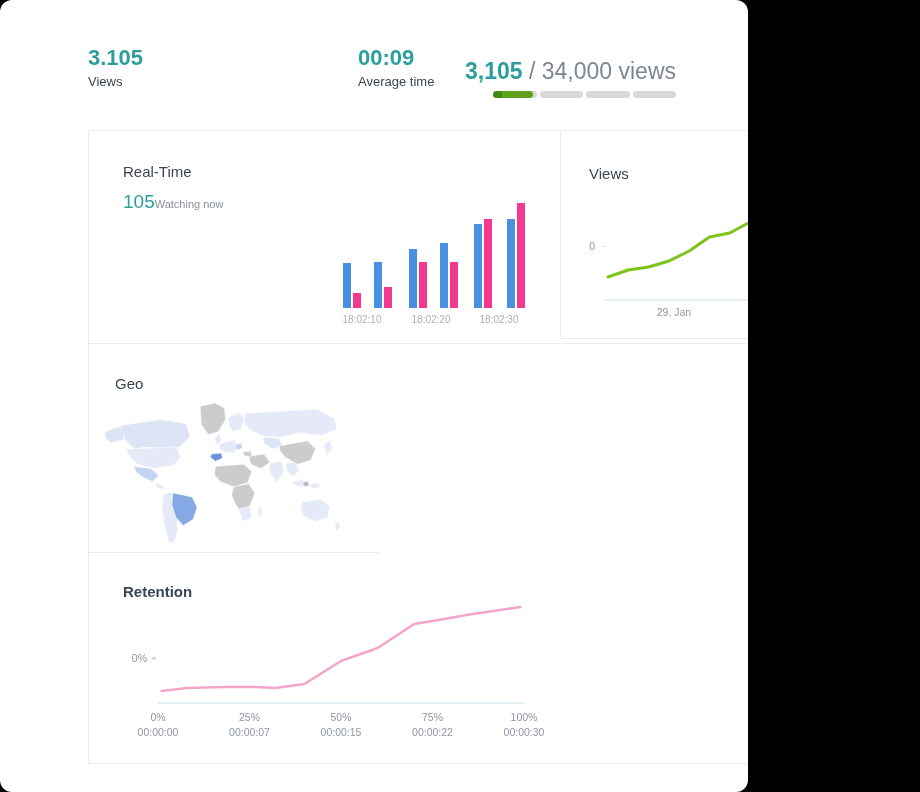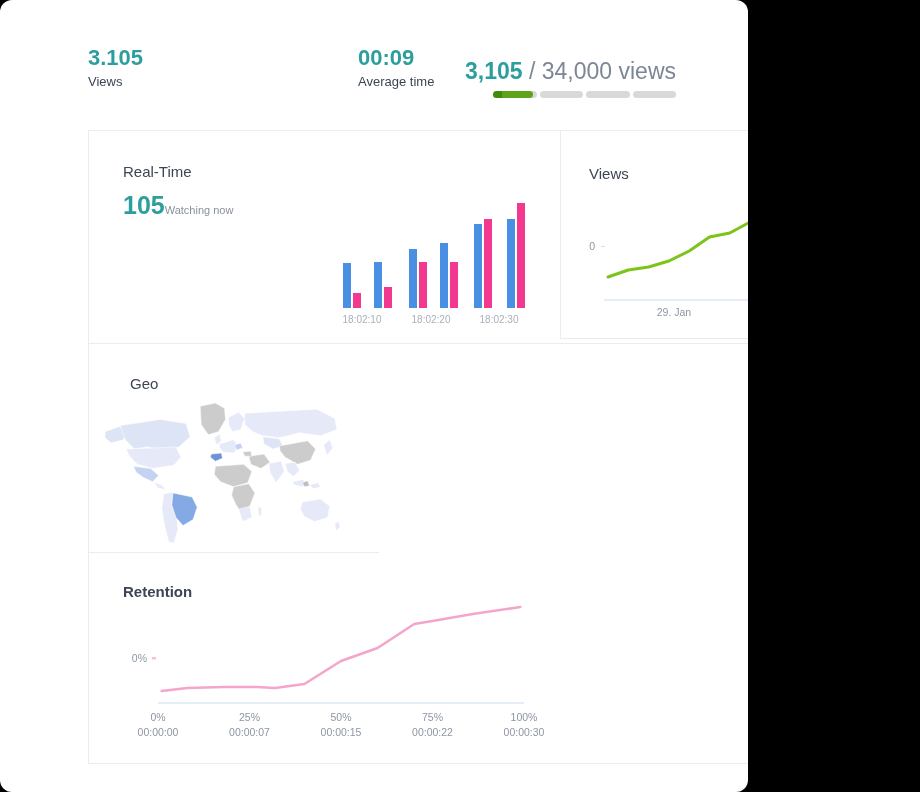--- a/index.html
+++ b/index.html
@@ -27,24 +27,24 @@
     z-index:2;
   }
   
   .main{position:absolute;left:88px;top:130px;width:761px;height:632px;border:1px solid var(--border);}
   .divider-h{position:absolute;left:0;height:1px;background:var(--border);}
   .views-box{position:absolute;left:471px;top:0;width:290px;height:208px;
     border-left:1px solid var(--border);border-bottom:1px solid var(--border);box-sizing:border-box;}
   .panel-title{font-size:15px;color:var(--dark-text);margin-top:20px;}
   .rt-title{position:absolute;left:34px;top:12px;}
   .views-title{position:absolute;left:28px;top:14px;}
-  .geo-title{position:absolute;left:41px;top:224px;}
+  .geo-title{position:absolute;left:26px;top:224px;}
   .ret-title{position:absolute;left:34px;top:432px;font-weight:bold;}
   .watching{position:absolute;left:34px;top:60px;white-space:nowrap;}
-  .watching .num{font-size:25px;font-weight:bold;color:var(--teal);}
+  .watching .num{font-size:19px;font-weight:normal;color:var(--teal);}
   .watching .lbl{font-size:11px;color:#8a909b;}
   .rt-chart{position:absolute;left:250px;top:70px;}
   .views-chart{position:absolute;left:20px;top:50px;}
   .geo-map{position:absolute;left:12px;top:268px;}
   .ret-chart{position:absolute;left:32px;top:460px;}
   svg text{font-family:"Liberation Sans",sans-serif;}
   
   .m-base{fill:var(--map-base);}   .m-shade{fill:var(--map-shade);}
   .m-gray{fill:var(--map-gray);}   .m-gray2{fill:var(--map-gray-dark);}
   .m-blue{fill:var(--map-blue);}   .m-bluelight{fill:var(--map-blue-light);}

